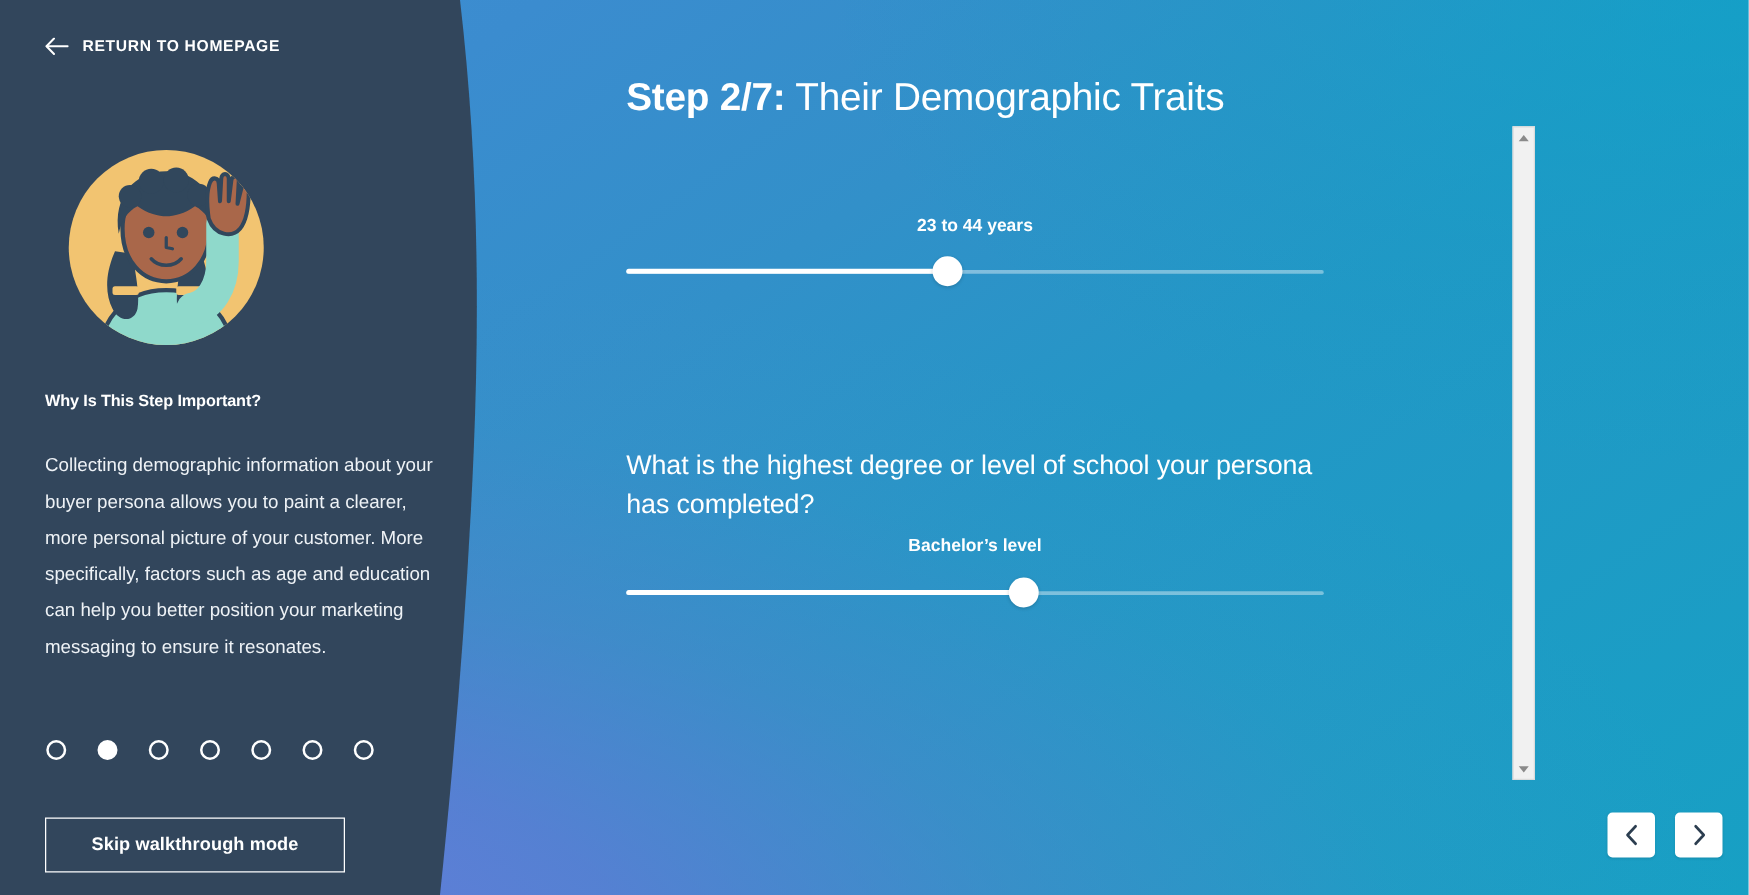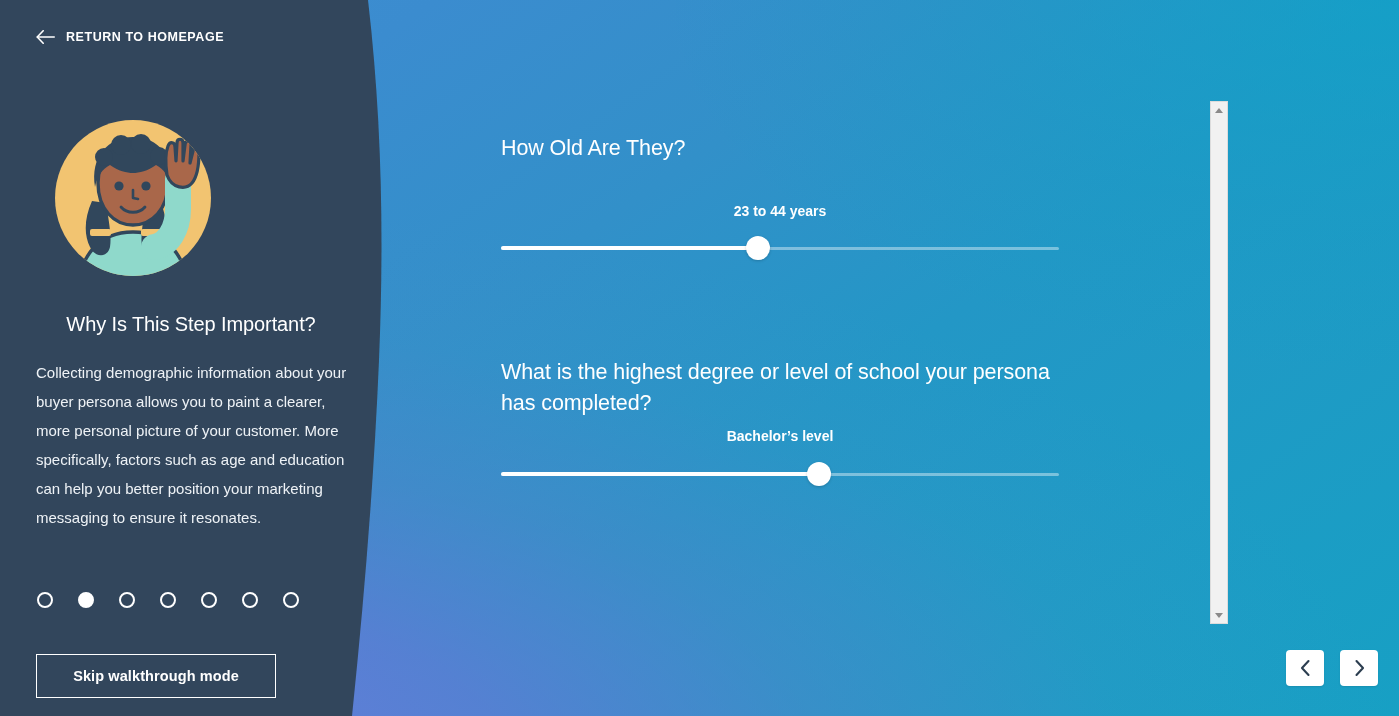--- a/index.html
+++ b/index.html
@@ -89,24 +89,23 @@
     width: 194px;
     height: 194px;
   }
 
   #sidebar-heading {
     position: absolute;
     left: 36px;
     top: 313px;
     width: 310px;
     color: #ffffff;
-    font-size: 20px;
-    font-weight: normal;
+    font-size: 13px;
+    font-weight: bold;
     letter-spacing: -0.1px;
-    text-align: center;
   }
 
   #sidebar-body {
     position: absolute;
     left: 36px;
     top: 358px;
     width: 312px;
     color: #eef2f6;
     font-size: 15px;
     line-height: 29px;
@@ -374,23 +373,25 @@
       <span class="dot"></span>
       <span class="dot"></span>
       <span class="dot"></span>
     </div>
 
     <button id="skip-button">Skip walkthrough mode</button>
   </div>
 
   <div id="main">
 
+    <div id="page-title">
+      <span class="step-prefix">Step 2/7:</span><span class="step-name"> Their Demographic Traits</span>
+    </div>
 
     <div class="question-block" id="question-1">
-      <div class="question-text">How Old Are They?</div>
       <div class="slider-value">23 to 44 years</div>
       <div class="slider">
         <div class="slider-track-bg"></div>
         <div class="slider-track-fill" style="width:46%"></div>
         <div class="slider-thumb" style="left:46%"></div>
       </div>
     </div>
 
     <div class="question-block" id="question-2">
       <div class="question-text">What is the highest degree or level of school your persona has completed?</div>

